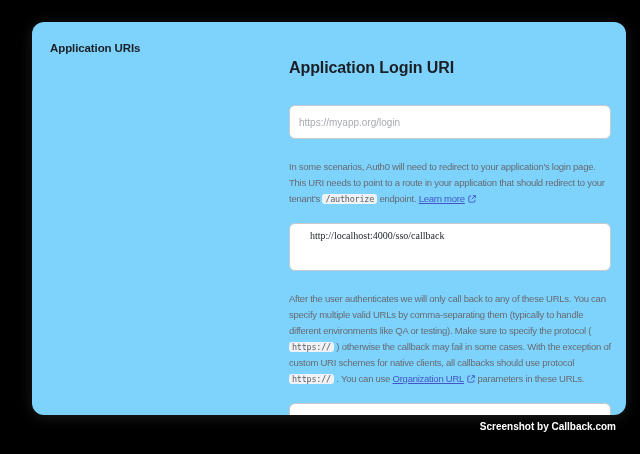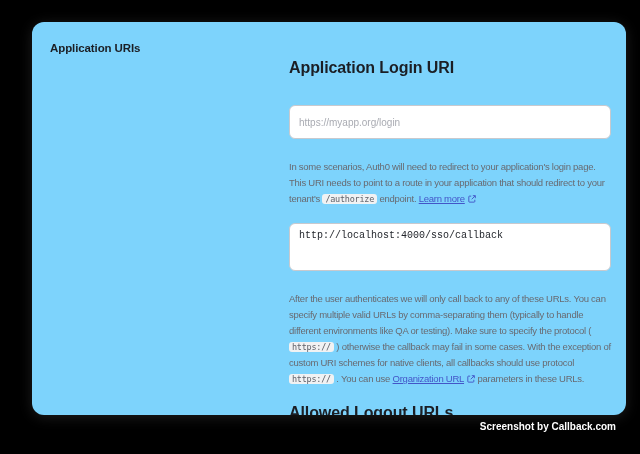--- a/index.html
+++ b/index.html
@@ -56,22 +56,22 @@
     margin-top: 28px;
   }
   .text-input::placeholder { color: #a9abb2; }
   .textarea {
     display: block;
     width: 100%;
     box-sizing: border-box;
     height: 48px;
     border: 1px solid #c8c9ce;
     border-radius: 6px;
-    padding: 6px 9px;
-    font-family: Liberation Mono, monospace;
+    padding: 6px 20px;
+    font-family: Liberation Serif, serif;
     font-size: 10px;
     color: #23262c;
     resize: none;
     outline: none;
     background: #fff;
   }
   .help {
     margin: 20px 0 0 0;
     font-size: 9.5px;
     line-height: 16px;
@@ -125,20 +125,19 @@
     <div class="field">
       <textarea class="textarea" style="">http://localhost:4000/sso/callback</textarea>
       <p class="help">After the user authenticates we will only call back to any of these URLs. You can specify multiple valid URLs by comma-separating them (typically to handle different environments like QA or testing). Make sure to specify the protocol ( <span class="code">https://</span> ) otherwise the callback may fail in some cases. With the exception of custom URI schemes for native clients, all callbacks should use protocol <span class="code">https://</span> . You can use <a class="link">Organization URL<svg width="8" height="8" viewBox="0 0 12 12" fill="none" stroke="currentColor" stroke-width="1.4">
               <path d="M4.8 1.7H2.2A1 1 0 0 0 1.2 2.7v7a1 1 0 0 0 1 1h7a1 1 0 0 0 1-1V7.2"></path>
               <path d="M7.2 1h3.8v3.8"></path>
               <path d="M10.8 1.2 5.6 6.4"></path>
             </svg></a> parameters in these URLs.</p>
     </div>
 
     <div class="field">
-      <label class="field-label">Allowed Logout URLs</label>
       <textarea class="textarea" style=""></textarea>
     </div>
 
   </div>
 </div>
 
 <div class="watermark">Screenshot by Callback.com</div>
 
 </body></html>

